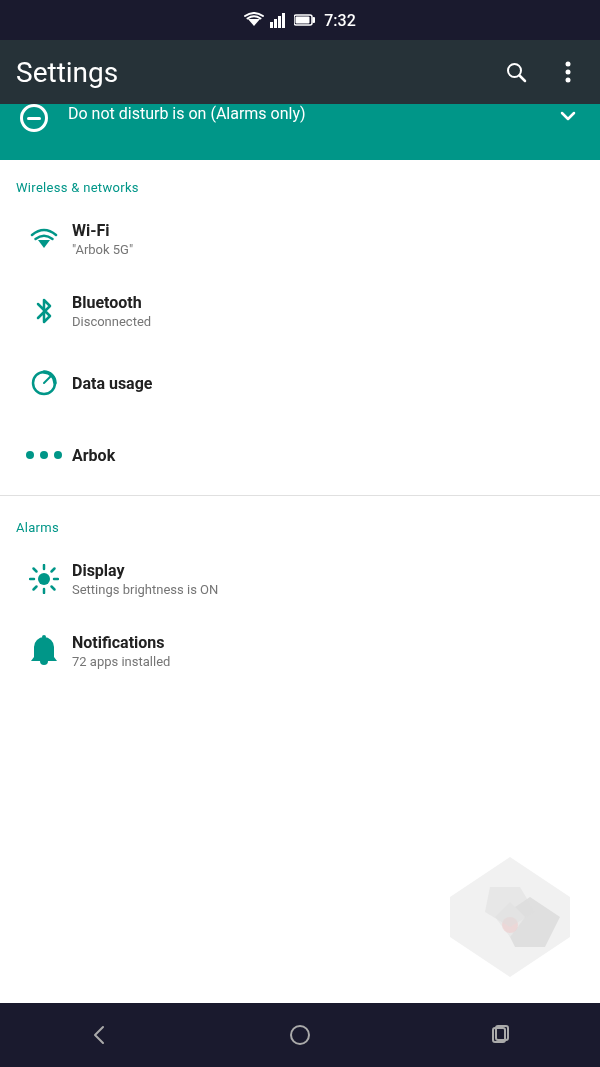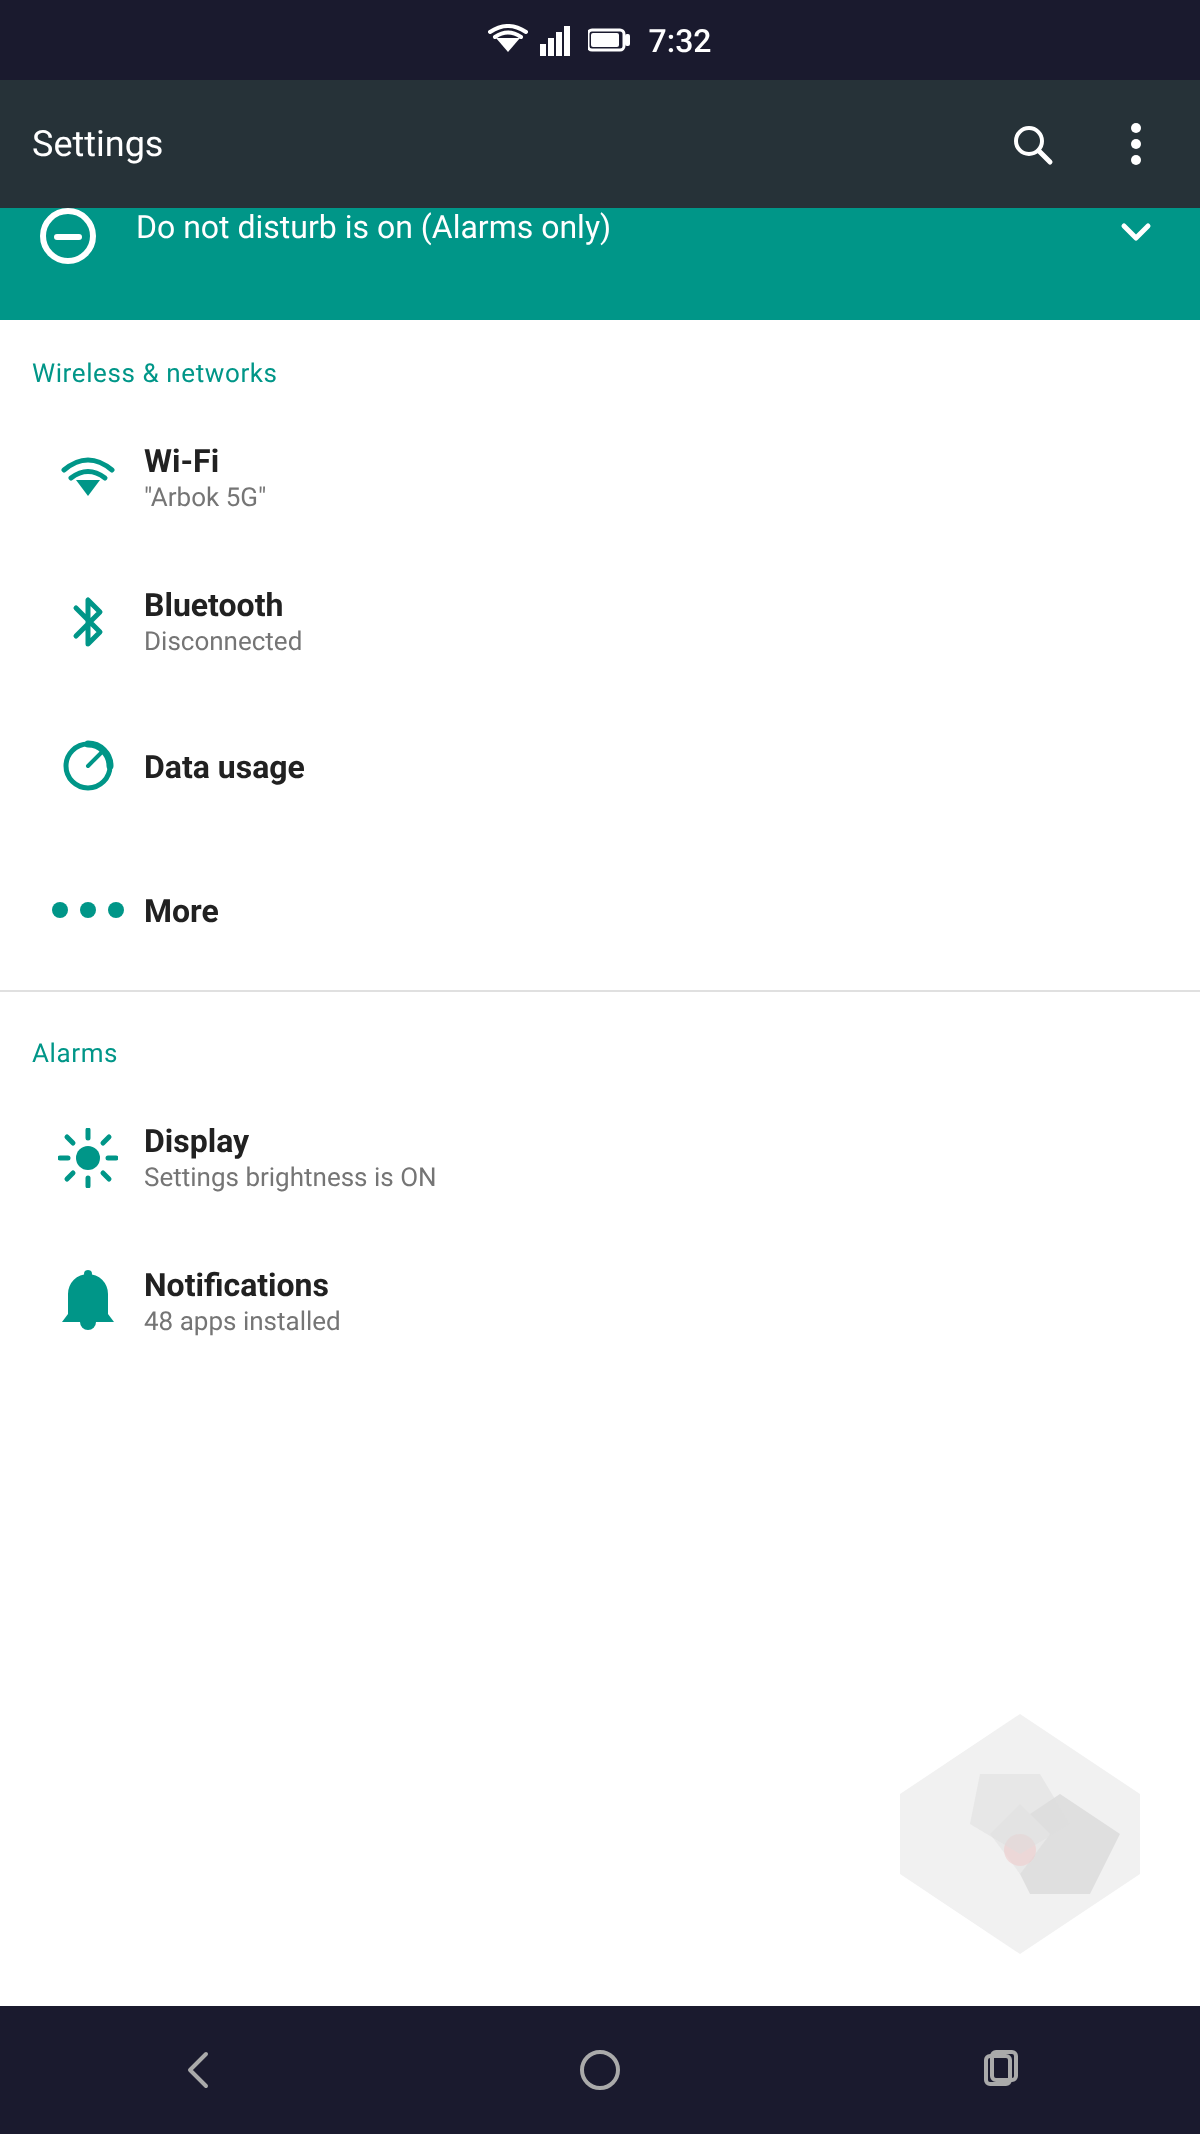--- a/index.html
+++ b/index.html
@@ -45,21 +45,21 @@
       background: #263238;
       height: 64px;
       display: flex;
       align-items: center;
       padding: 0 16px;
       gap: 16px;
     }
 
     .app-bar-title {
       color: #fff;
-      font-size: 18px;
+      font-size: 28px;
       font-weight: 400;
       flex: 1;
     }
 
     .app-bar-icons {
       display: flex;
       align-items: center;
       gap: 20px;
     }
 
@@ -306,21 +306,21 @@
 
 <div class="settings-item">
   <div class="item-icon">
     <svg width="36" height="12" viewBox="0 0 36 12">
       <circle cx="4" cy="6" r="4" fill="#009688"></circle>
       <circle cx="18" cy="6" r="4" fill="#009688"></circle>
       <circle cx="32" cy="6" r="4" fill="#009688"></circle>
     </svg>
   </div>
   <div class="item-text">
-    <div class="item-title">More</div>
+    <div class="item-title">Arbok</div>
   </div>
 </div>
 
 <div class="divider"></div>
 
 <div class="section-header">Alarms</div>
 
 <div class="settings-item">
   <div class="item-icon">
     <svg width="30" height="30" viewBox="0 0 30 30">
@@ -345,21 +345,21 @@
   <div class="item-icon">
     <svg width="28" height="32" viewBox="0 0 28 32">
       <path d="M14,2 C14,2 14,0.5 14,0.5 A1.5,1.5 0 0,1 14,3.5 A1.5,1.5 0 0,1 14,0.5" fill="none"></path>
       <circle cx="14" cy="2" r="2" fill="#009688"></circle>
       <path d="M4,22 L4,12 A10,10 0 0,1 24,12 L24,22 L27,26 L1,26 Z" fill="#009688"></path>
       <path d="M10,26 A4,4 0 0,0 18,26" fill="#009688"></path>
     </svg>
   </div>
   <div class="item-text">
     <div class="item-title">Notifications</div>
-    <div class="item-subtitle">48 apps installed</div>
+    <div class="item-subtitle">72 apps installed</div>
   </div>
 </div>
 
 <div class="watermark">
   <svg class="watermark-shape" viewBox="0 0 160 140" xmlns="http://www.w3.org/2000/svg">
     <polygon points="80,10 140,50 140,90 80,130 20,90 20,50" fill="#b0b0b0" opacity="0.5"></polygon>
     <polygon points="100,50 130,70 115,100 85,100 70,70" fill="#909090" opacity="0.7"></polygon>
     <polygon points="80,55 95,70 80,90 65,70" fill="#c0c0c0"></polygon>
     <circle cx="80" cy="78" r="8" fill="#d07070" opacity="0.6"></circle>
     <polygon points="60,40 90,40 105,65 80,80 55,65" fill="#a0a0a0" opacity="0.5"></polygon>

